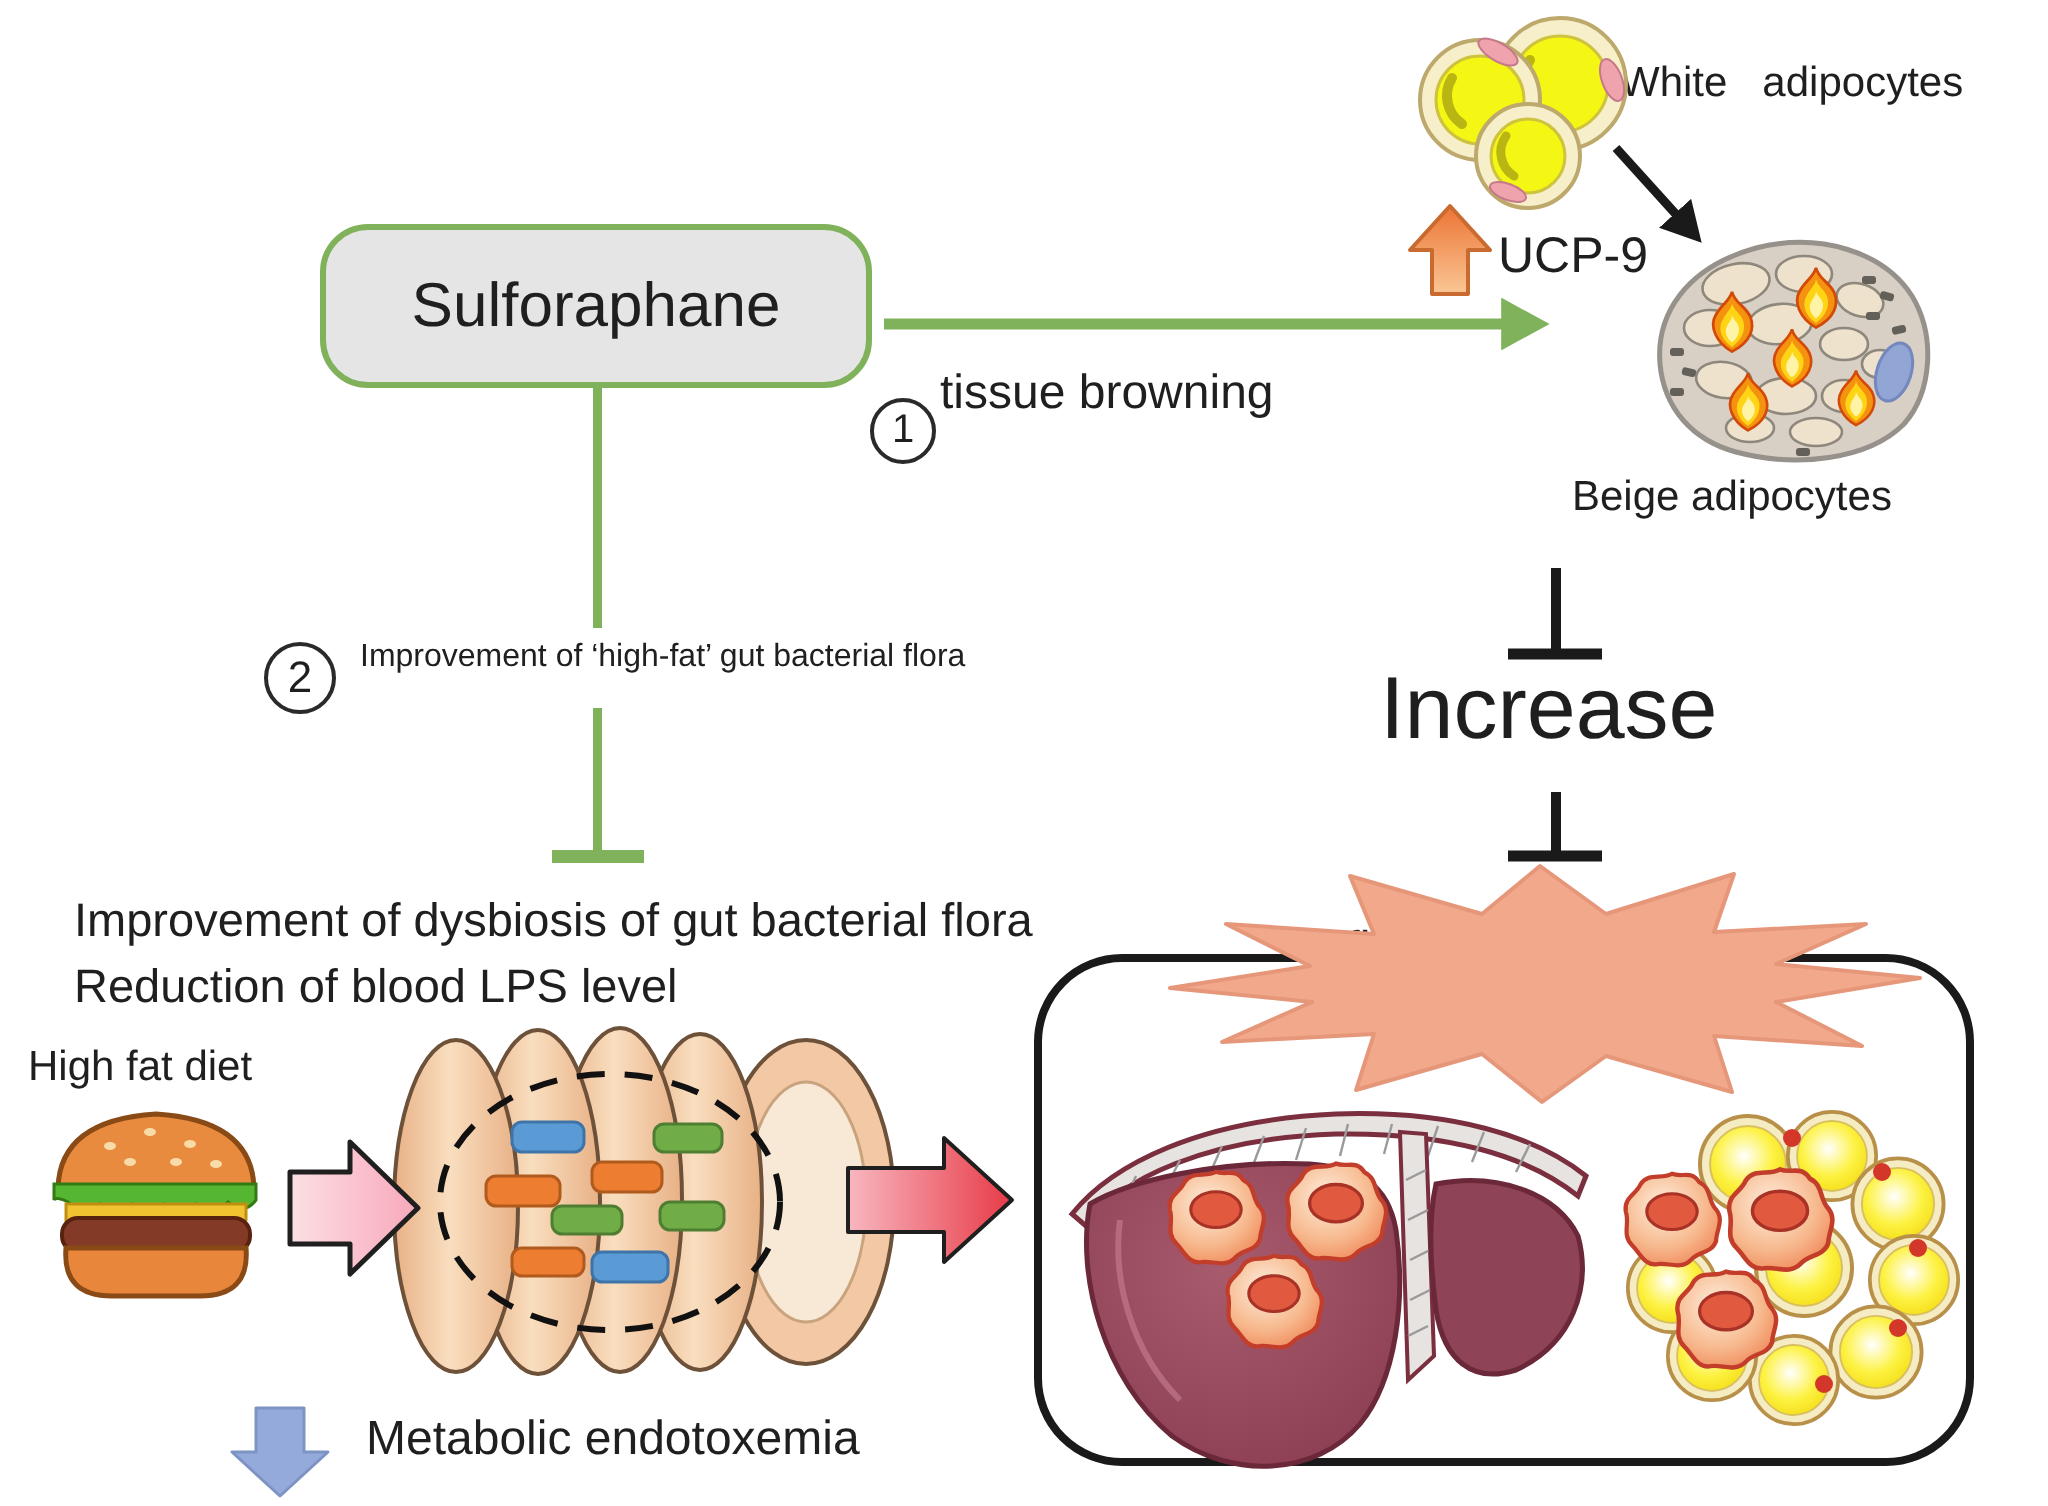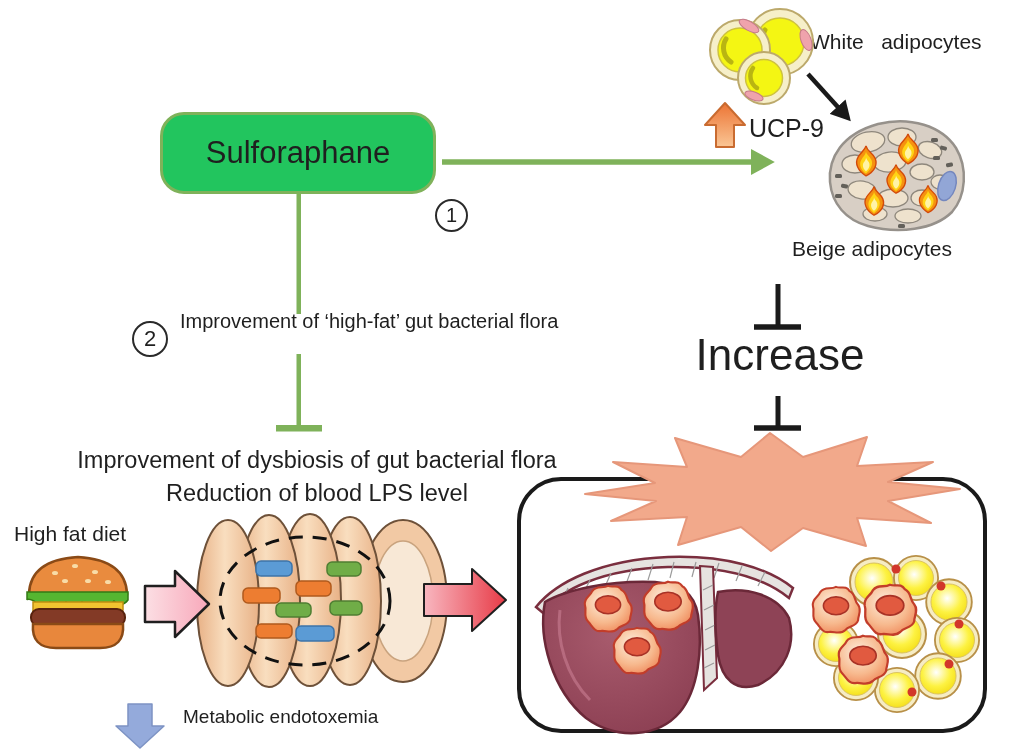--- a/index.html
+++ b/index.html
@@ -1,21 +1,21 @@
 <!DOCTYPE html>
 <html><head>
 <meta charset="utf-8">
 <style>
   html,body{margin:0;padding:0;background:#fff;}
   .canvas{position:relative;width:1024px;height:753px;background:#ffffff;overflow:hidden;
           font-family:"Liberation Sans","DejaVu Sans",sans-serif;color:#1f1f1f;}
   .lbl{position:absolute;color:#1f1f1f;line-height:1.15;}
-  .center{text-align:center;}
+  .center{text-align:left;}
   .sulf-box{position:absolute;left:160px;top:112px;width:270px;height:76px;
-            border:3px solid #7fb25a;border-radius:24px;background:#22c55e;z-index:1;
+            border:3px solid #7fb25a;border-radius:24px;background:#e5e5e5;z-index:1;
             display:flex;align-items:center;justify-content:center;}
   .sulf-box .txt{font-size:31px;}
   .outcome-box{position:absolute;left:517px;top:477px;width:462px;height:248px;
                border:4px solid #1a1a1a;border-radius:44px;background:#fff;z-index:1;}
   .num-circle{position:absolute;border:2px solid #2a2a2a;border-radius:50%;
               display:flex;align-items:center;justify-content:center;background:#fff;}
   #p1num{left:435px;top:199px;width:29px;height:29px;font-size:20px;}
   #p2num{left:132px;top:321px;width:32px;height:32px;font-size:22px;}
   svg.scene{position:absolute;left:0;top:0;z-index:2;pointer-events:none;}
   .toplayer{z-index:3;}
@@ -258,32 +258,33 @@
   <div class="toplayer">
     <div class="lbl" style="left:810px;top:30px;font-size:21px;white-space:pre;">White   adipocytes</div>
     <div class="lbl" style="left:749px;top:114px;font-size:25px;">UCP-9</div>
     <div class="lbl center" style="left:786px;top:237px;width:172px;font-size:21px;">Beige adipocytes</div>
     <div class="lbl center" style="left:690px;top:330px;width:180px;font-size:44px;">Increase</div>
 
     <div class="num-circle" id="p1num">
       <span>1</span>
     </div>
     <div class="lbl" style="left:470px;top:181px;width:300px;font-size:24px;line-height:31px;">
+      <div>tissue browning</div>
     </div>
 
     <div class="num-circle" id="p2num">
       <span>2</span>
     </div>
-    <div class="lbl" style="left:180px;top:310px;font-size:20px;">Improvement of ‘high-fat’ gut bacterial flora</div>
+    <div class="lbl" style="left:180px;top:320px;font-size:16px;">Improvement of ‘high-fat’ gut bacterial flora</div>
 
     <div class="lbl center" style="left:37px;top:447px;width:560px;font-size:23.5px;">Improvement of dysbiosis of gut bacterial flora</div>
     <div class="lbl center" style="left:37px;top:480px;width:560px;font-size:23.5px;">Reduction of blood LPS level</div>
     <div class="lbl" style="left:14px;top:522px;font-size:21px;">High fat diet</div>
     <div class="lbl" style="left:385px;top:640px;font-size:22px;">Gut</div>
-    <div class="lbl" style="left:183px;top:706px;font-size:19px;">Metabolic endotoxemia</div>
+    <div class="lbl" style="left:183px;top:706px;font-size:24px;">Metabolic endotoxemia</div>
 
     <div class="lbl center" style="left:652px;top:461px;width:240px;font-size:25px;">Inflammation</div>
     <div class="lbl center" style="left:652px;top:495px;width:240px;font-size:25px;">Insulin resistance</div>
     <div class="lbl" style="left:570px;top:537px;font-size:22px;">Liver</div>
     <div class="lbl" style="left:823px;top:537px;font-size:22px;">Adipose tissues</div>
     <div class="lbl center" style="left:613px;top:649px;width:46px;font-size:21px;">M1</div>
     <div class="lbl center" style="left:840px;top:654px;width:46px;font-size:21px;">M1</div>
     <div class="lbl center" style="left:550px;top:700px;width:440px;font-size:21.5px;">Increase of inflammatory macrophages</div>
   </div>
 </div>

